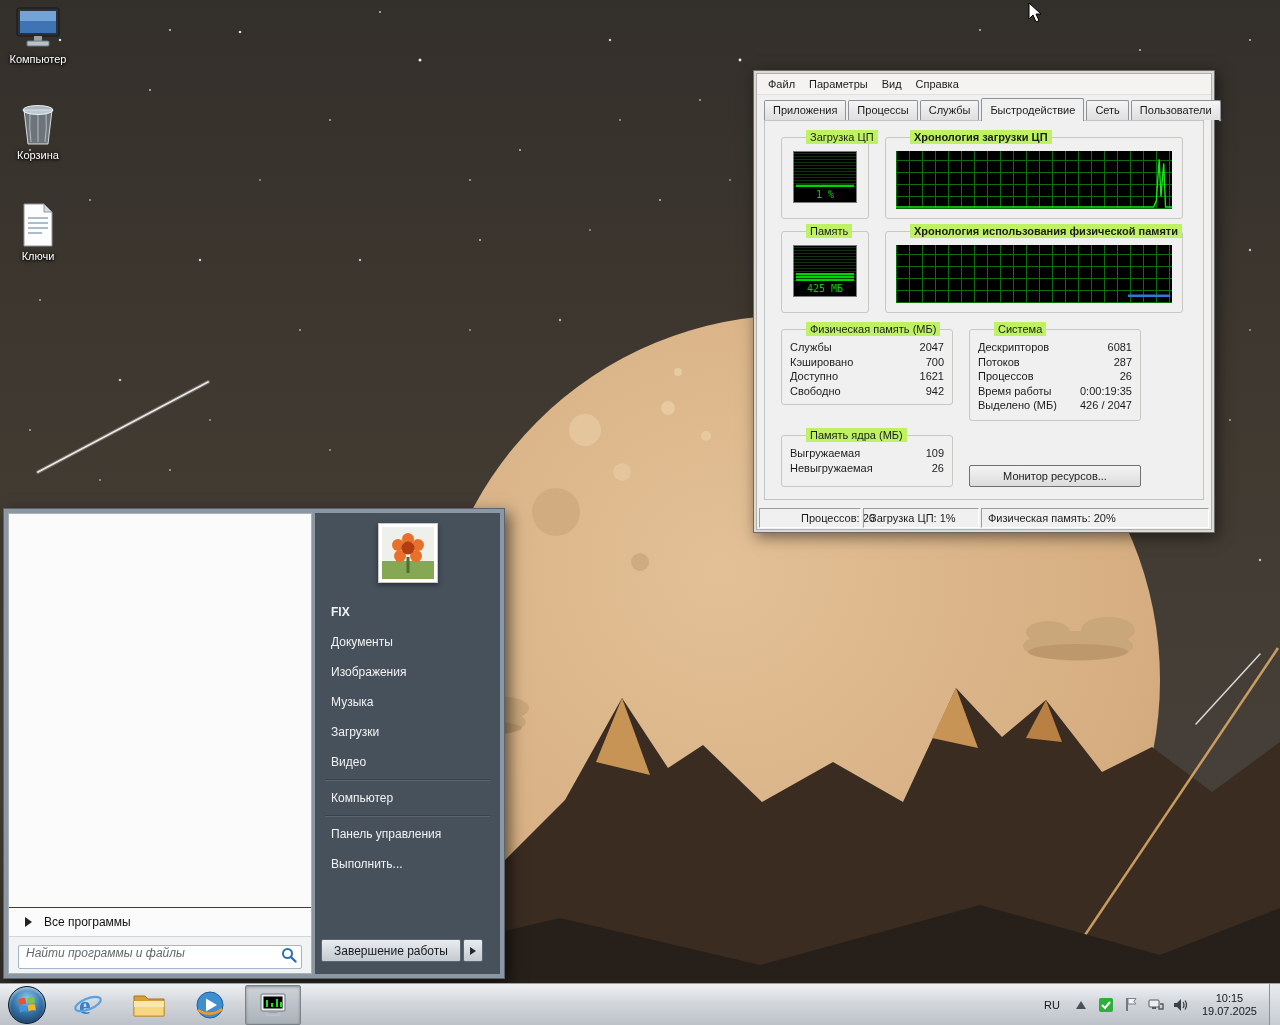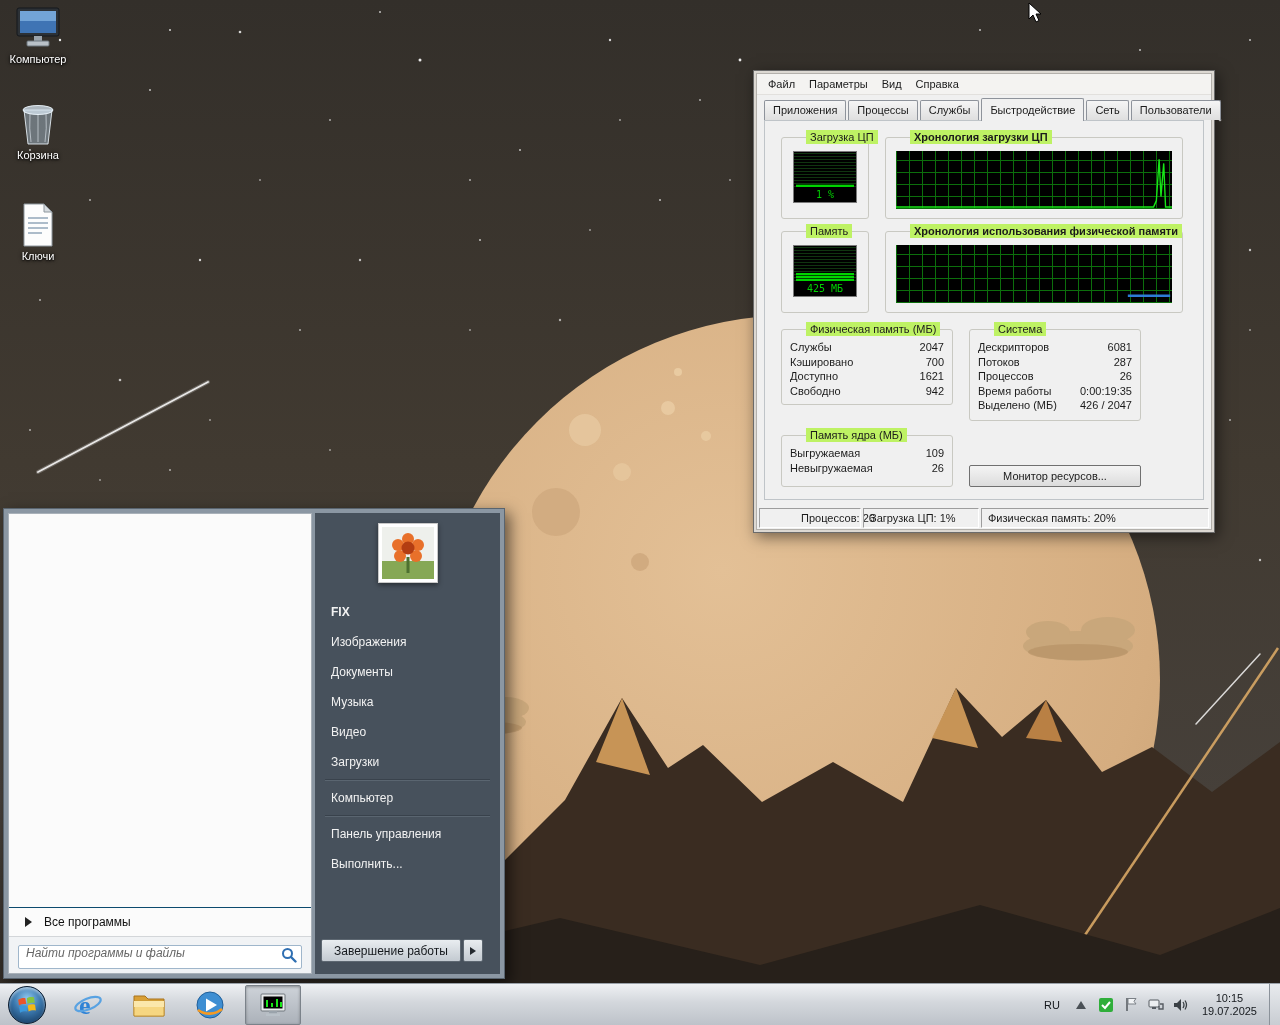--- a/index.html
+++ b/index.html
@@ -414,25 +414,25 @@
             <circle cx="26" cy="12" r="6"></circle>
               <circle cx="36" cy="18" r="6"></circle>
               <circle cx="34" cy="29" r="6"></circle>
             <circle cx="18" cy="29" r="6"></circle>
               <circle cx="16" cy="18" r="6"></circle>
           </g>
           <circle cx="26" cy="21" r="6.5" fill="#b33d12"></circle>
         </svg>
       </div>
       <div class="sm-item" style="font-weight:bold;">FIX</div>
+      <div class="sm-item">Документы</div>
       <div class="sm-item">Изображения</div>
-      <div class="sm-item">Документы</div>
       <div class="sm-item">Музыка</div>
+      <div class="sm-item">Загрузки</div>
       <div class="sm-item">Видео</div>
-      <div class="sm-item">Загрузки</div>
       <div class="sm-sep"></div>
       <div class="sm-item">Компьютер</div>
       <div class="sm-sep"></div>
       <div class="sm-item">Панель управления</div>
       <div class="sm-item">Выполнить...</div>
       <div class="sm-shutdown-row">
         <button class="sm-shutdown">Завершение работы</button>
         <button class="sm-shutdown-arrow">
           <span class="arrow-r"></span>
         </button>

